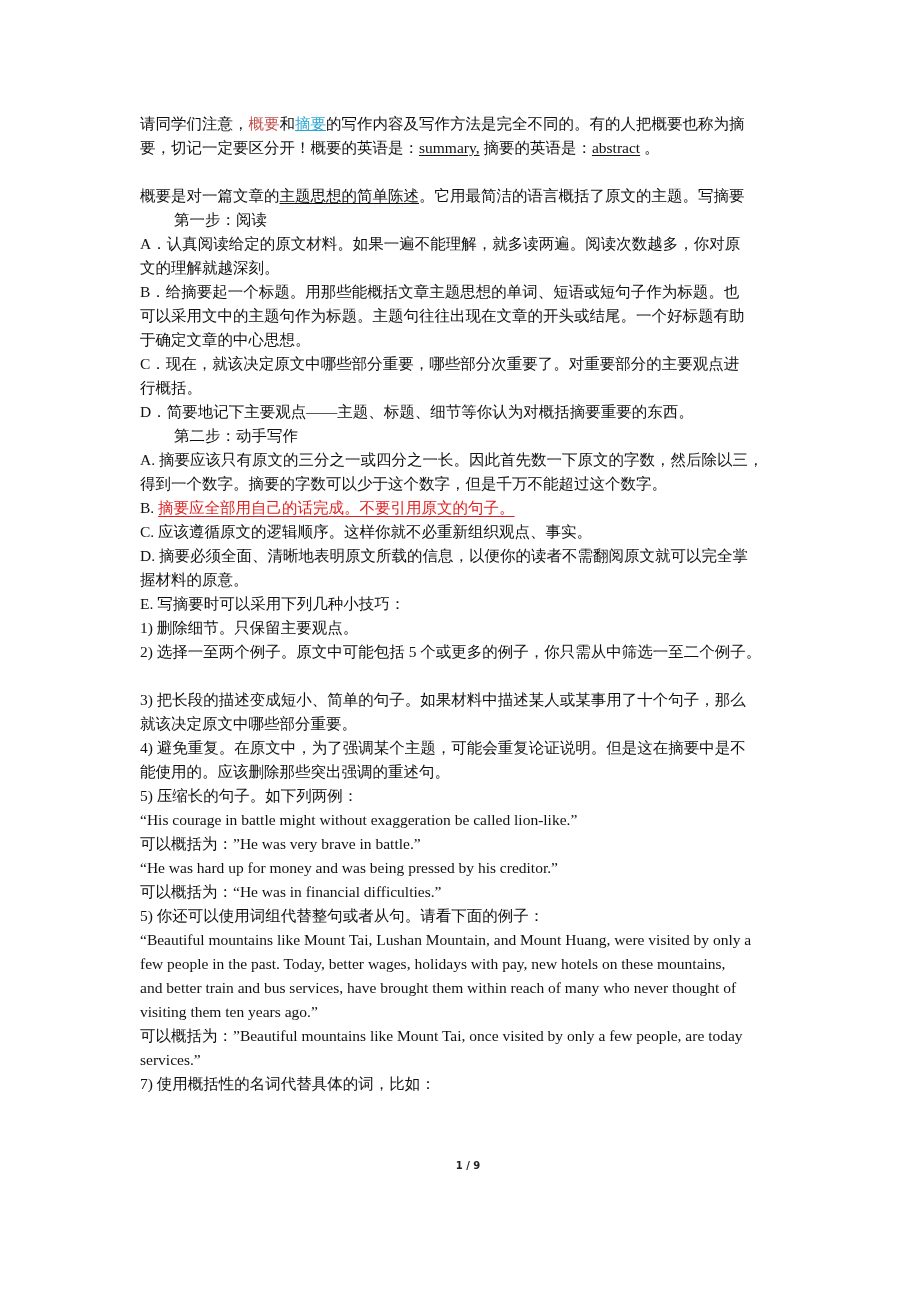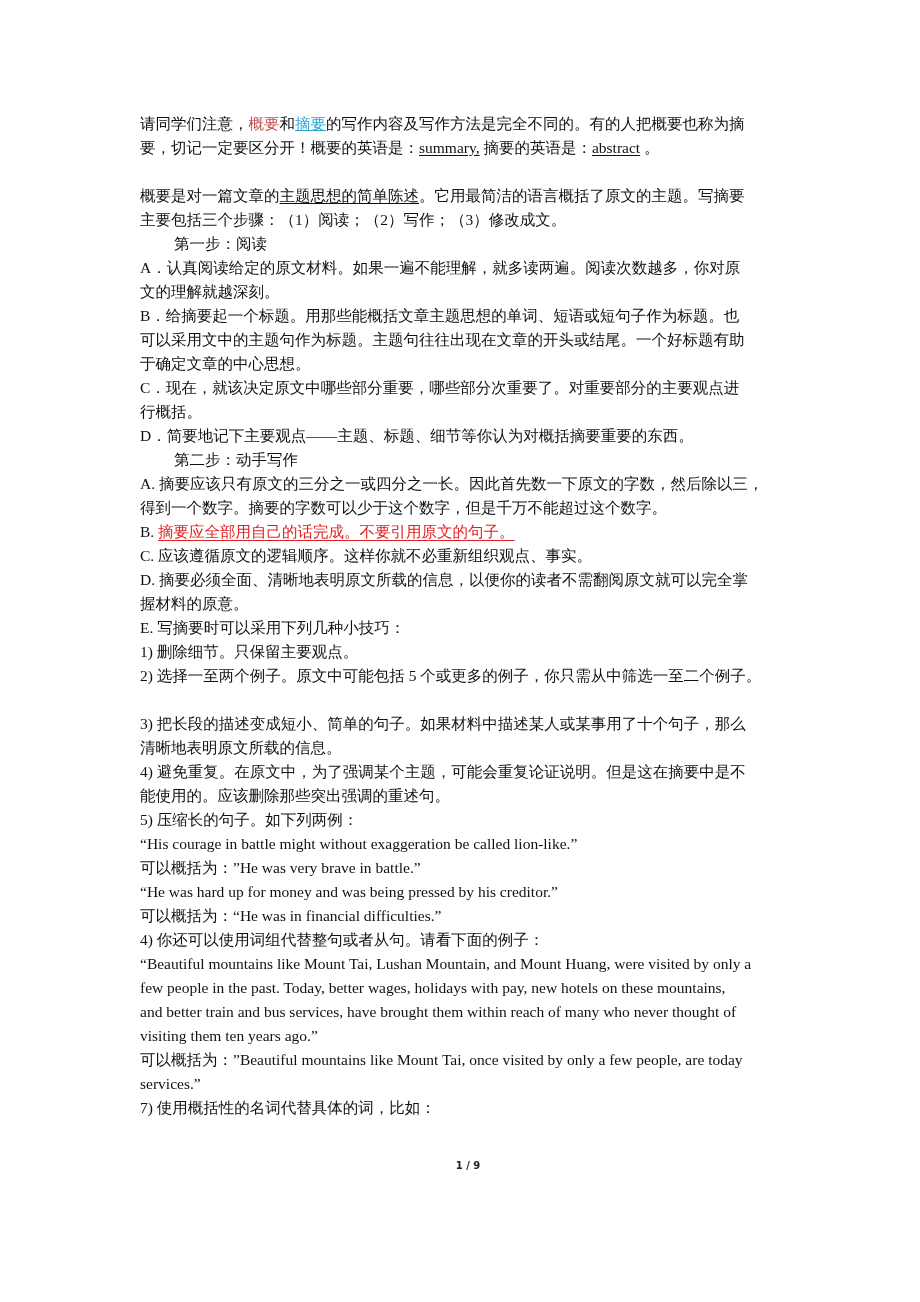--- a/index.html
+++ b/index.html
@@ -82,21 +82,20 @@
     </div>
     <div class="line">
       <span>要，切记一定要区分开！概要的英语是：</span><span class="u">summary,</span><span> 摘要的英语是：</span><span class="u">abstract</span><span> 。</span>
     </div>
 
     <div class="gap-lg"></div>
 
     <div class="line">
       <span>概要是对一篇文章的</span><span class="u">主题思想的简单陈述</span><span>。它用最简洁的语言概括了原文的主题。写摘要</span>
     </div>
-    <div class="line">主要包括三个步骤：（1）阅读；（2）写作；（3）修改成文。</div>
 
     <div class="line indent">第一步：阅读</div>
 
     <div class="line">A．认真阅读给定的原文材料。如果一遍不能理解，就多读两遍。阅读次数越多，你对原</div>
     <div class="line">文的理解就越深刻。</div>
 
     <div class="line">B．给摘要起一个标题。用那些能概括文章主题思想的单词、短语或短句子作为标题。也</div>
     <div class="line">可以采用文中的主题句作为标题。主题句往往出现在文章的开头或结尾。一个好标题有助</div>
     <div class="line">于确定文章的中心思想。</div>
 
@@ -120,32 +119,32 @@
     <div class="line">握材料的原意。</div>
 
     <div class="line">E. 写摘要时可以采用下列几种小技巧：</div>
 
     <div class="line">1)  删除细节。只保留主要观点。</div>
     <div class="line">2)  选择一至两个例子。原文中可能包括 5 个或更多的例子，你只需从中筛选一至二个例子。</div>
 
     <div class="gap-lg"></div>
 
     <div class="line">3)  把长段的描述变成短小、简单的句子。如果材料中描述某人或某事用了十个句子，那么</div>
-    <div class="line">清晰地表明原文所载的信息。</div>
+    <div class="line">就该决定原文中哪些部分重要。</div>
 
     <div class="line">4)  避免重复。在原文中，为了强调某个主题，可能会重复论证说明。但是这在摘要中是不</div>
     <div class="line">能使用的。应该删除那些突出强调的重述句。</div>
 
     <div class="line">5)  压缩长的句子。如下列两例：</div>
     <div class="line">“His courage in battle might without exaggeration be called lion-like.”</div>
     <div class="line">可以概括为：”He was very brave in battle.”</div>
     <div class="line">“He was hard up for money and was being pressed by his creditor.”</div>
     <div class="line">可以概括为：“He was in financial difficulties.”</div>
 
-    <div class="line">4)  你还可以使用词组代替整句或者从句。请看下面的例子：</div>
+    <div class="line">5)  你还可以使用词组代替整句或者从句。请看下面的例子：</div>
     <div class="line">“Beautiful mountains like Mount Tai, Lushan Mountain, and Mount Huang, were visited by only a</div>
     <div class="line">few people in the past. Today, better wages, holidays with pay, new hotels on these mountains,</div>
     <div class="line">and better train and bus services, have brought them within reach of many who never thought of</div>
     <div class="line">visiting them ten years ago.”</div>
 
     <div class="line">可以概括为：”Beautiful mountains like Mount Tai, once visited by only a few people, are today</div>
     <div class="line">services.”</div>
 
     <div class="line">7)  使用概括性的名词代替具体的词，比如：</div>
   </div>

